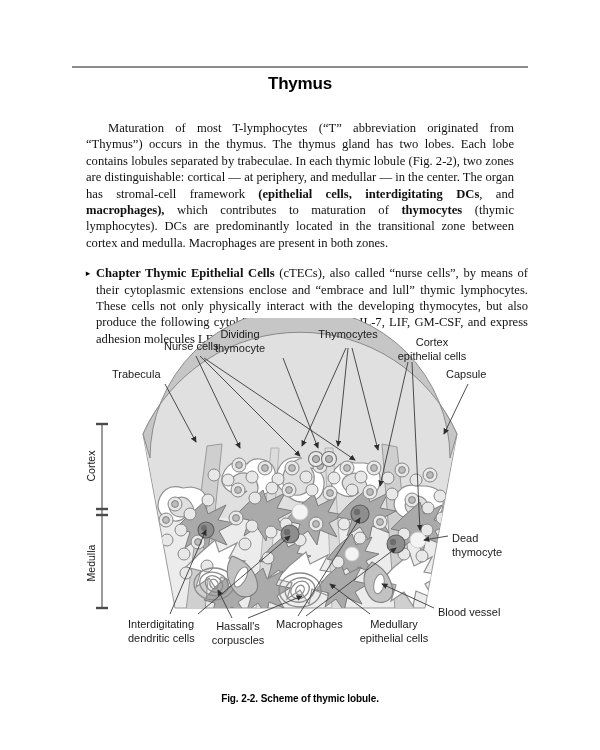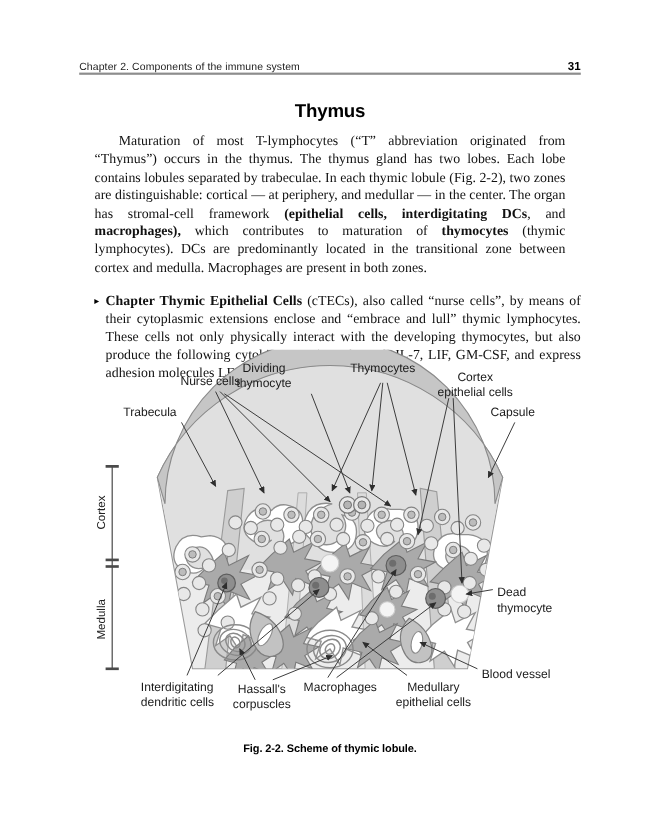--- a/index.html
+++ b/index.html
@@ -23,21 +23,21 @@
   .rule{
     position:absolute;left:72px;top:66px;width:456px;height:1.6px;
     background:#8d8d8d;
   }
 
   
   .title{
     position:absolute;left:0;top:74px;width:600px;
     text-align:center;
     font-family:"Liberation Sans", sans-serif;
-    font-weight:bold;font-size:17px;letter-spacing:-.2px;color:#000;margin-top:17px;
+    font-weight:bold;font-size:17px;letter-spacing:-.2px;color:#000;
   }
 
   
   .body{
     position:absolute;left:72px;top:106px;width:456px;
     font-size:12.6px;line-height:16.4px;color:#111;
     text-align:justify;
   }
   .body p{margin:14px;}
   .body p.first{text-indent:22px;}
@@ -49,35 +49,31 @@
     font-size:9px;line-height:16.4px;color:#000;
     padding-left:8px;box-sizing:content-box;
   }
   .bulletrow .btext{flex:1;text-align:justify;}
   b{font-weight:bold;}
 
   
   .figure{position:absolute;left:0;top:318px;width:600px;height:400px;}
   .figsvg{position:absolute;left:0;top:0;}
   .figcap{
-    position:absolute;left:0;top:676px;width:600px;text-align:center;
+    position:absolute;left:0;top:693px;width:600px;text-align:center;
     font-family:"Liberation Sans", sans-serif;
     font-weight:bold;font-size:10px;color:#000;letter-spacing:-.1px;
   }
   text{font-family:"Liberation Sans", sans-serif;}
 </style>
 </head>
 <body>
 
 <div class="page">
 
-  <div class="runhead">
-    <span>Chapter 2. Components of the immune system</span>
-    <span class="folio">31</span>
-  </div>
   <div class="rule"></div>
 
   <div class="title">Thymus</div>
 
   <div class="body">
     <p class="first" id="para1">Maturation of most T-lymphocytes (“T” abbreviation originated from “Thymus”) occurs in the thymus. The thymus gland has two lobes. Each lobe contains lobules separated by trabeculae. In each thymic lobule (Fig. 2-2), two zones are distinguishable: cortical — at periphery, and medullar — in the center. The organ has stromal-cell framework <b>(epithelial cells, interdigitating DCs</b>, and <b>macrophages),</b> which contributes to maturation of <b>thymocytes</b> (thymic lymphocytes). DCs are predominantly located in the transitional zone between cortex and medulla. Macrophages are present in both zones.</p>
     <div class="bulletrow">
       <div class="bmark">▸</div>
       <div class="btext" id="bul1"><b>Chapter Thymic Epithelial Cells</b> (cTECs), also called “nurse cells”, by means of their cytoplasmic extensions enclose and “embrace and lull” thymic lymphocytes. These cells not only physically interact with the developing thymocytes, but also produce the following cytokines: IL-1, IL-3, IL-6, IL-7, LIF, GM-CSF, and express adhesion molecules LFA-3</div>
     </div>

